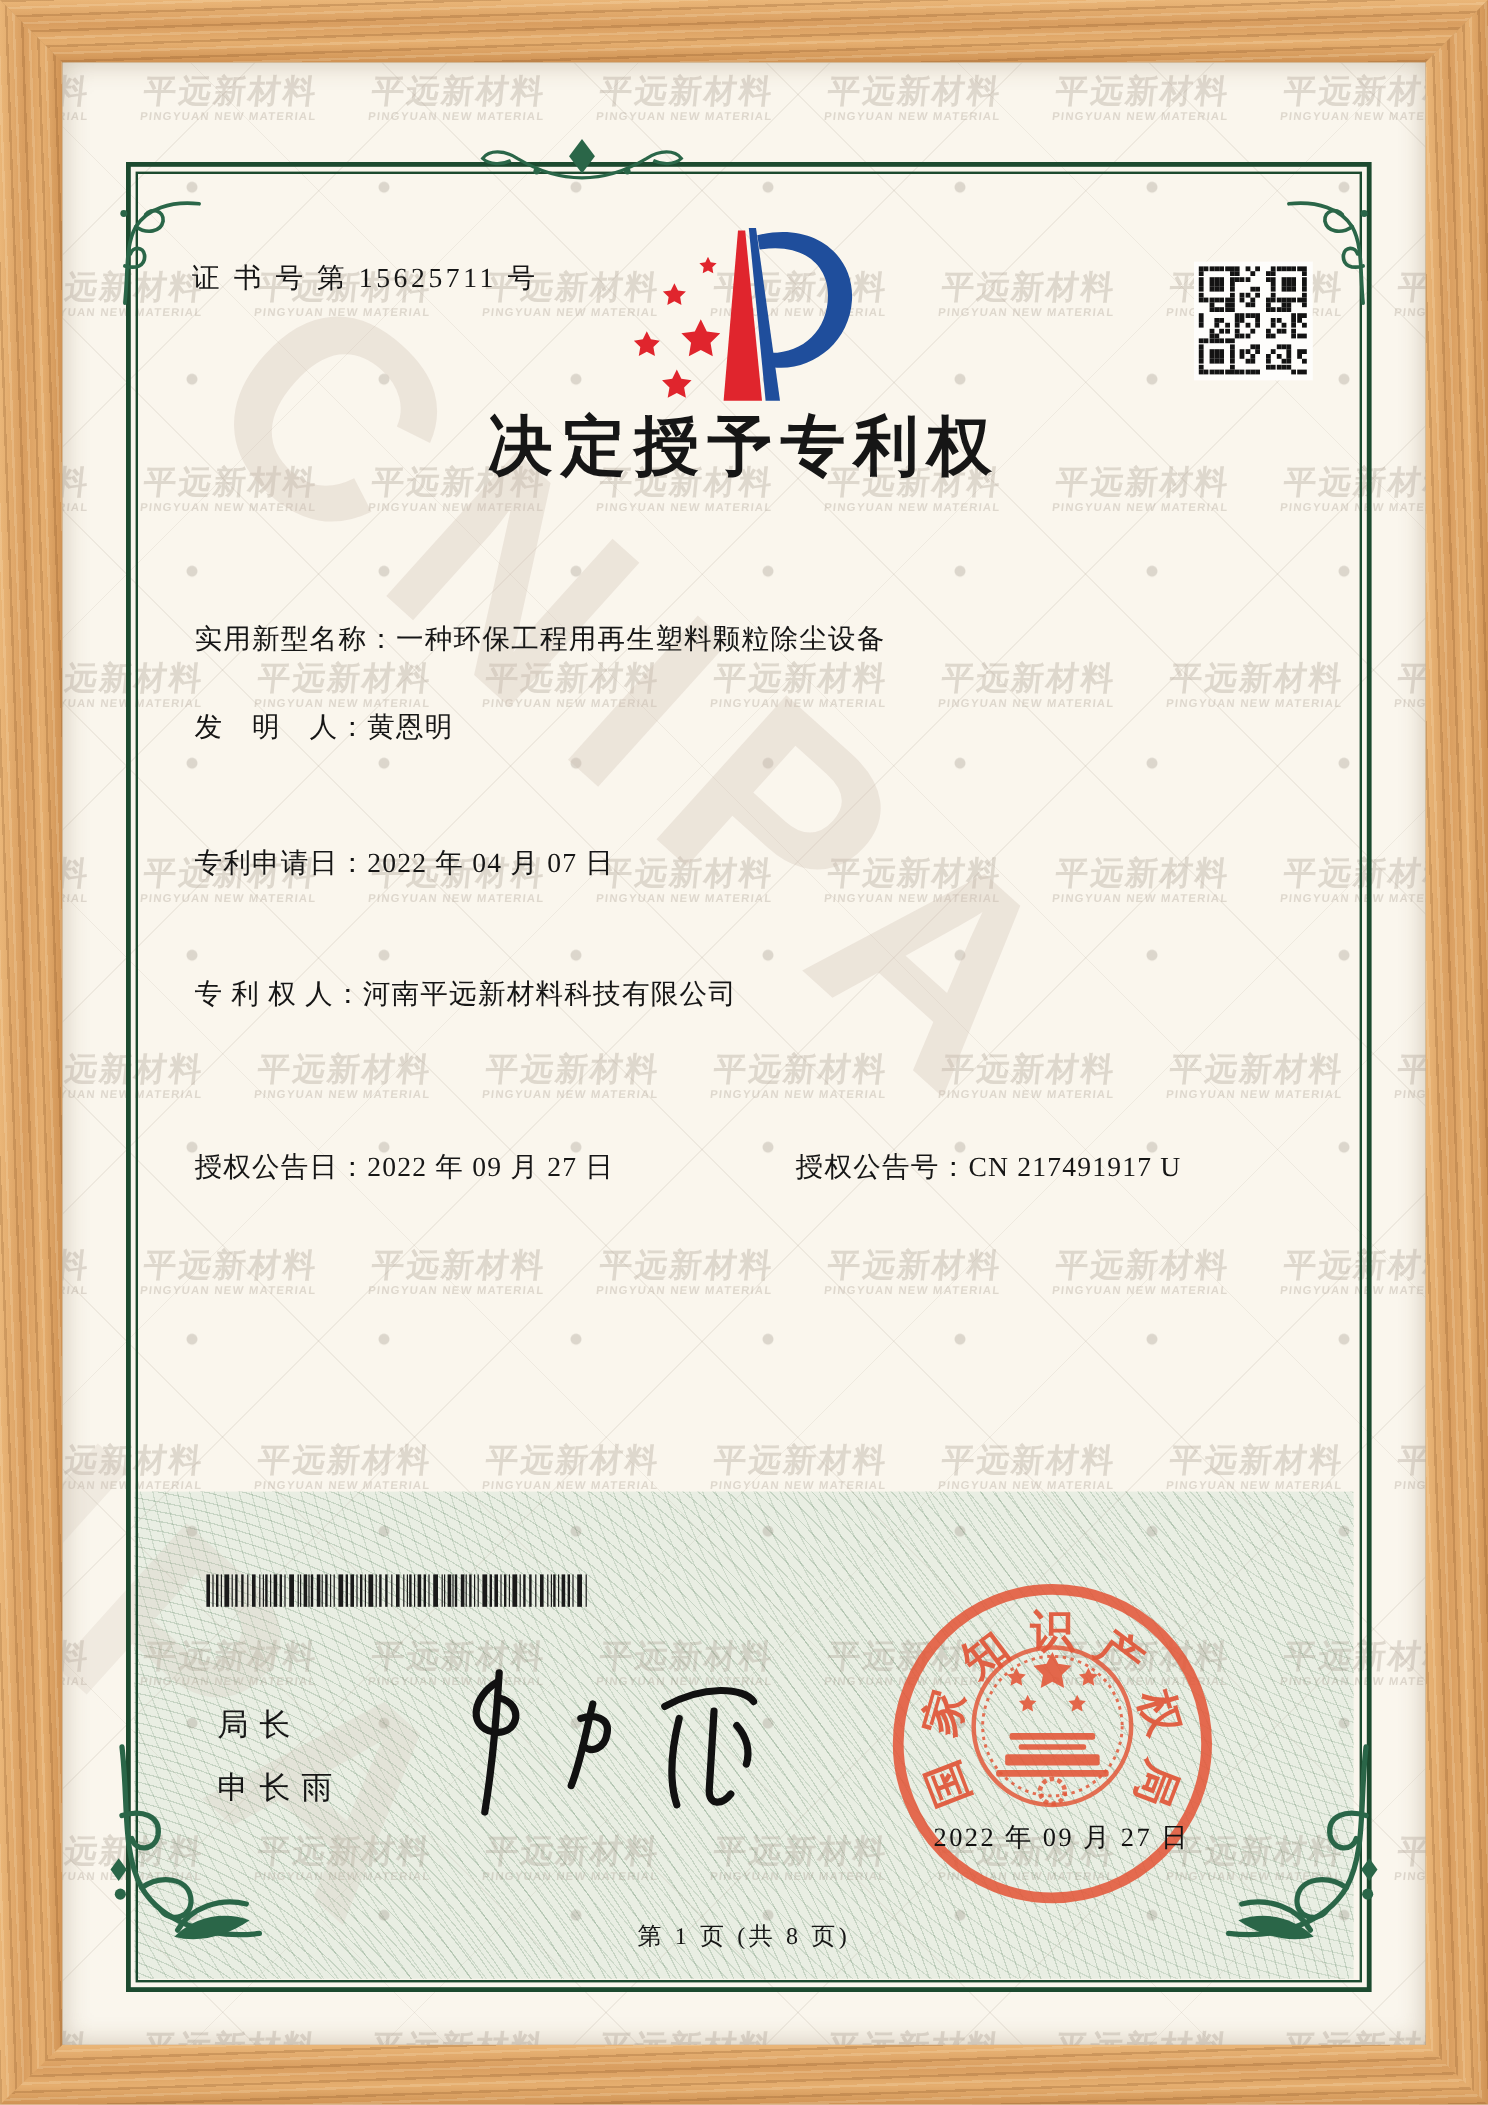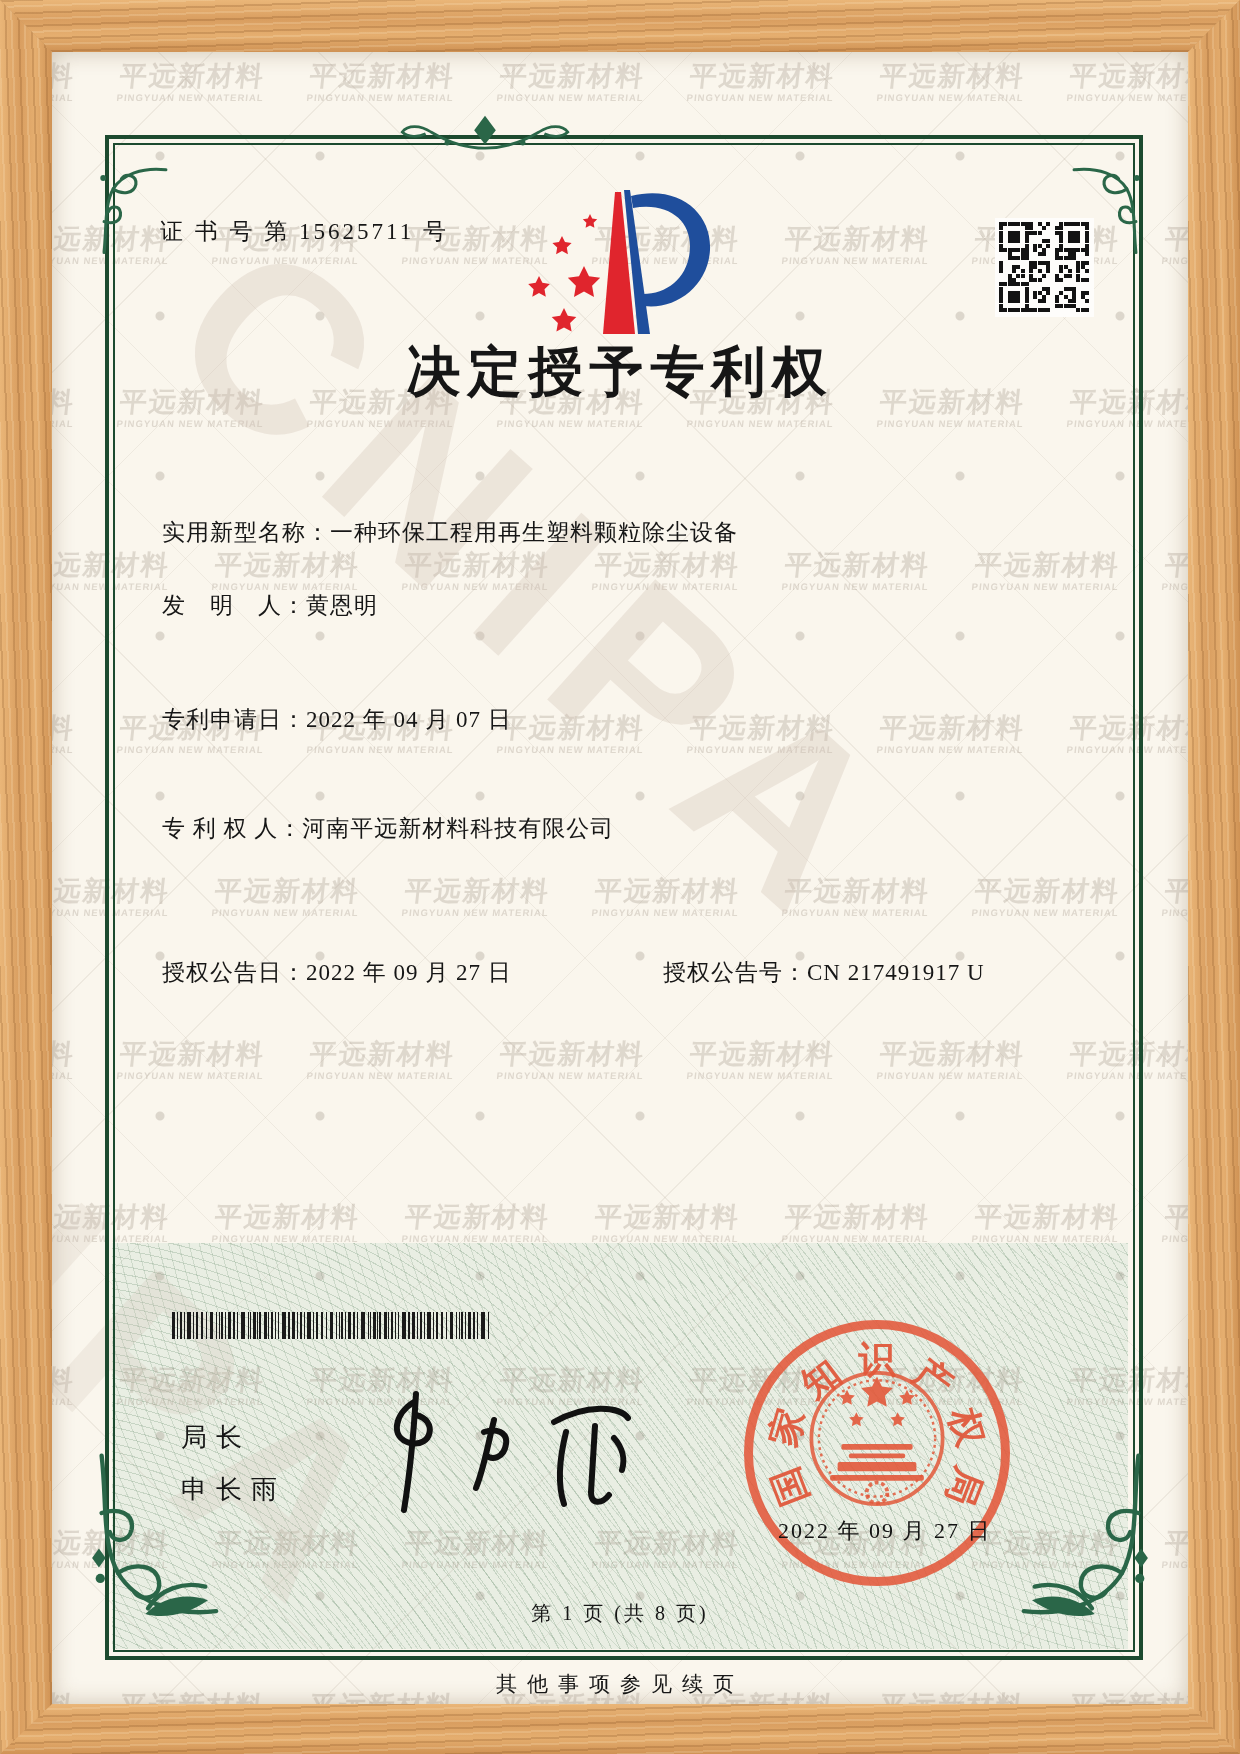--- a/index.html
+++ b/index.html
@@ -848,15 +848,14 @@
         <g fill="none" stroke="rgba(226,88,58,.85)">
           <circle cx="80" cy="78" r="70" stroke-width="4"></circle>
           <circle cx="80" cy="78" r="62" stroke-width="2.6" stroke-dasharray="3 4"></circle>
           <circle cx="80" cy="136" r="11" stroke-width="4" stroke-dasharray="4 3"></circle>
         </g>
       </svg>
     </div>
     <div class="seal-date">2022 年 09 月 27 日</div>
 
     <div class="page-num">第 1 页 (共 8 页)</div>
-    <div class="cont-note">其他事项参见续页</div>
   </div>
 </div>
 
 </body></html>

